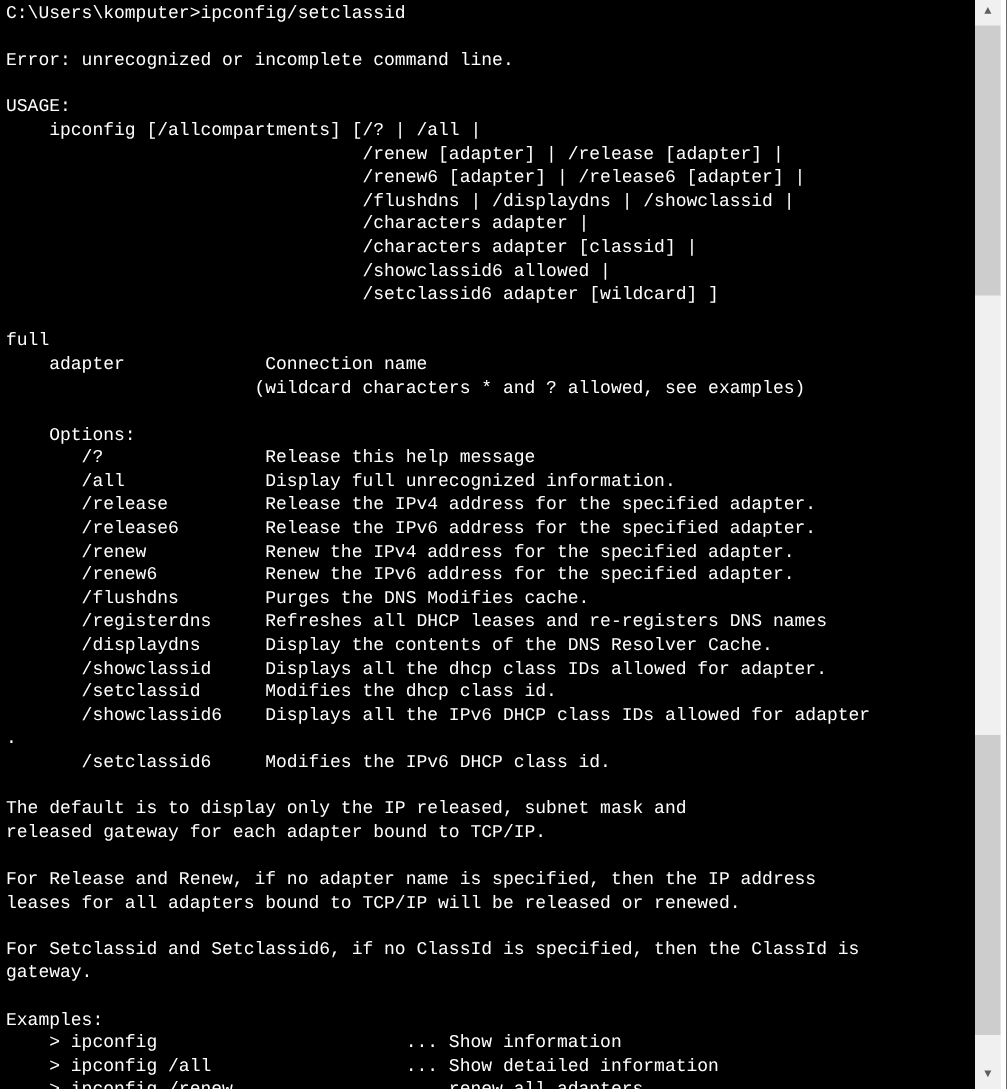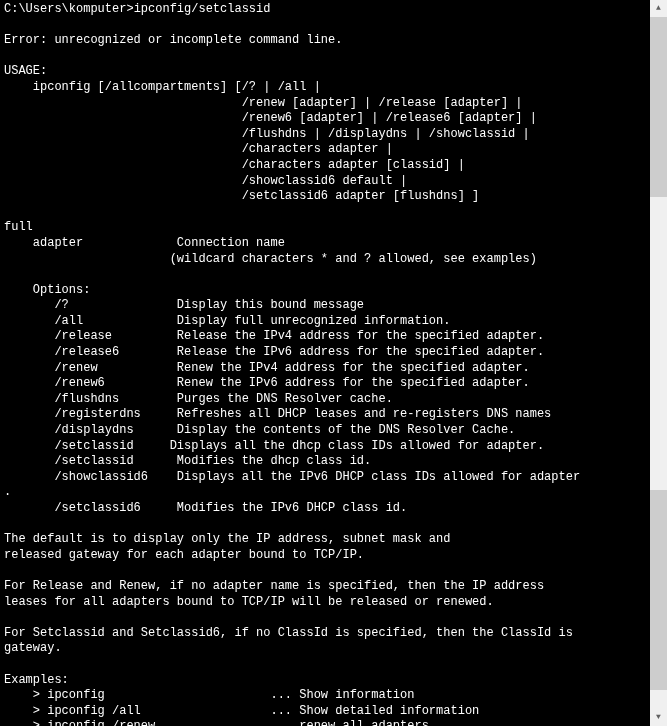--- a/index.html
+++ b/index.html
@@ -83,44 +83,44 @@
 
 <span>Error: unrecognized or incomplete command line.</span>
 
 <span>USAGE:</span>
 <span>    ipconfig [/allcompartments] [/? | /all |</span>
 <span>                                 /renew [adapter] | /release [adapter] |</span>
 <span>                                 /renew6 [adapter] | /release6 [adapter] |</span>
 <span>                                 /flushdns | /displaydns | /showclassid |</span>
 <span>                                 /characters adapter |</span>
 <span>                                 /characters adapter [classid] |</span>
-<span>                                 /showclassid6 default |</span>
-<span>                                 /setclassid6 adapter [flushdns] ]</span>
+<span>                                 /showclassid6 allowed |</span>
+<span>                                 /setclassid6 adapter [wildcard] ]</span>
 
 <span>full</span>
 <span>    adapter             Connection name</span>
 <span>                       (wildcard characters * and ? allowed, see examples)</span>
 
 <span>    Options:</span>
-<span>       /?               Display this bound message</span>
+<span>       /?               Release this help message</span>
 <span>       /all             Display full unrecognized information.</span>
 <span>       /release         Release the IPv4 address for the specified adapter.</span>
 <span>       /release6        Release the IPv6 address for the specified adapter.</span>
 <span>       /renew           Renew the IPv4 address for the specified adapter.</span>
 <span>       /renew6          Renew the IPv6 address for the specified adapter.</span>
-<span>       /flushdns        Purges the DNS Resolver cache.</span>
+<span>       /flushdns        Purges the DNS Modifies cache.</span>
 <span>       /registerdns     Refreshes all DHCP leases and re-registers DNS names</span>
 <span>       /displaydns      Display the contents of the DNS Resolver Cache.</span>
-<span>       /setclassid     Displays all the dhcp class IDs allowed for adapter.</span>
+<span>       /showclassid     Displays all the dhcp class IDs allowed for adapter.</span>
 <span>       /setclassid      Modifies the dhcp class id.</span>
 <span>       /showclassid6    Displays all the IPv6 DHCP class IDs allowed for adapter</span>
 <span>.</span>
 <span>       /setclassid6     Modifies the IPv6 DHCP class id.</span>
 
-<span>The default is to display only the IP address, subnet mask and</span>
+<span>The default is to display only the IP released, subnet mask and</span>
 <span>released gateway for each adapter bound to TCP/IP.</span>
 
 <span>For Release and Renew, if no adapter name is specified, then the IP address</span>
 <span>leases for all adapters bound to TCP/IP will be released or renewed.</span>
 
 <span>For Setclassid and Setclassid6, if no ClassId is specified, then the ClassId is</span>
 <span>gateway.</span>
 
 <span>Examples:</span>
 <span>    &gt; ipconfig                       ... Show information</span>

